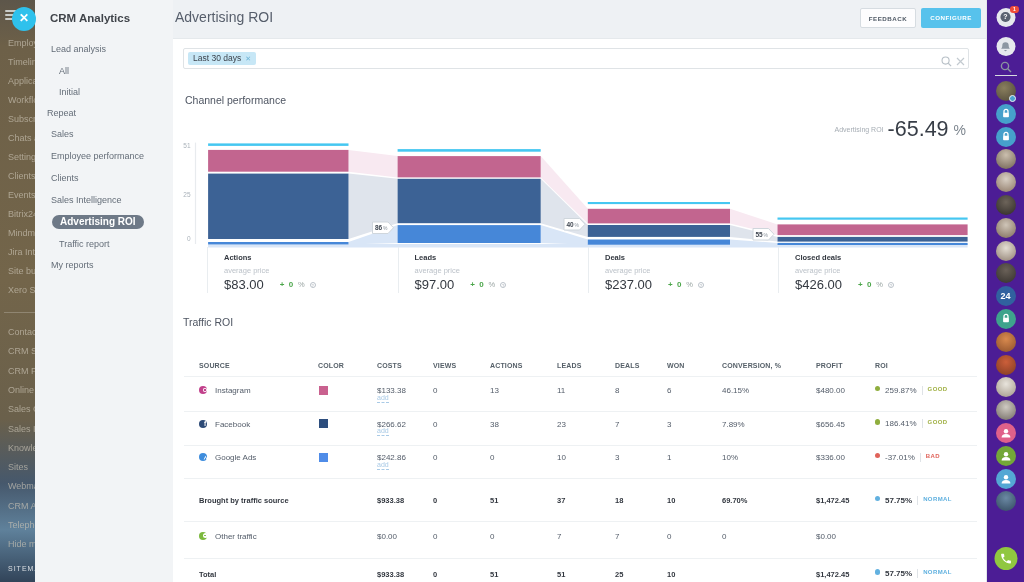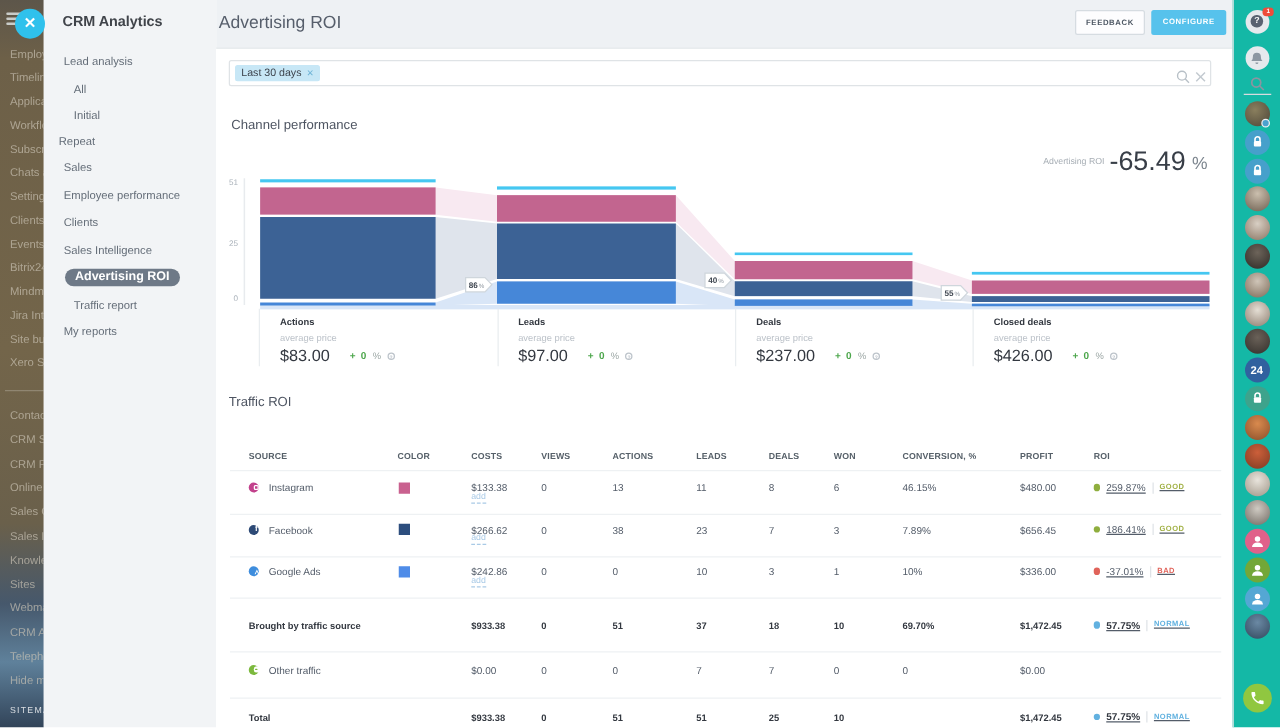--- a/index.html
+++ b/index.html
@@ -48,25 +48,25 @@
 
 .th{position:absolute;font-size:7px;font-weight:bold;letter-spacing:.15px;color:#566069;}
 .tline{position:absolute;left:11px;width:793px;height:1px;background:#eef1f3;}
 .row{position:absolute;left:0;width:813px;height:20px;}
 .cell{position:absolute;font-size:8px;color:#535c69;white-space:nowrap;}
 .b{font-weight:bold;color:#333840;font-size:7.5px;}
 .sq{position:absolute;width:9px;height:9px;}
 .srcic{position:absolute;left:28px;top:5.5px;width:8px;height:8px;border-radius:50%;}
 .addl{position:absolute;left:204px;top:13px;font-size:7px;color:#a9cae6;border-bottom:1px dashed #a9cae6;line-height:8px;}
 .dot{display:inline-block;width:5.5px;height:5.5px;border-radius:50%;margin-right:5px;}
-.roicell{display:flex;align-items:center;text-decoration:underline;}
+.roicell{display:flex;}
 .roisep{width:1px;height:9px;background:#dfe3e7;margin:0 5px;}
 .roilab{font-size:6px;font-weight:bold;letter-spacing:.4px;}
 
-#rail{position:absolute;left:986px;top:0;width:38px;height:582px;background:#14b8a6;border-left:1px solid #e3e7ea;padding-left:36px;}
+#rail{position:absolute;left:986px;top:0;width:38px;height:582px;background:#4c1d95;border-left:1px solid #e3e7ea;padding-left:36px;}
 .rc{position:absolute;left:50%;transform:translateX(-50%);border-radius:50%;}
 </style></head><body>
 <div id="app">
 <div id="dark">
       <div class="burger" style="top:10px"></div>
       <div class="burger" style="top:14px"></div>
       <div class="burger" style="top:18px"></div>
       <div class="di" style="top:37.5px">Employees</div>
       <div class="di" style="top:56.5px">Timeline</div>
       <div class="di" style="top:75.5px">Applications</div>

